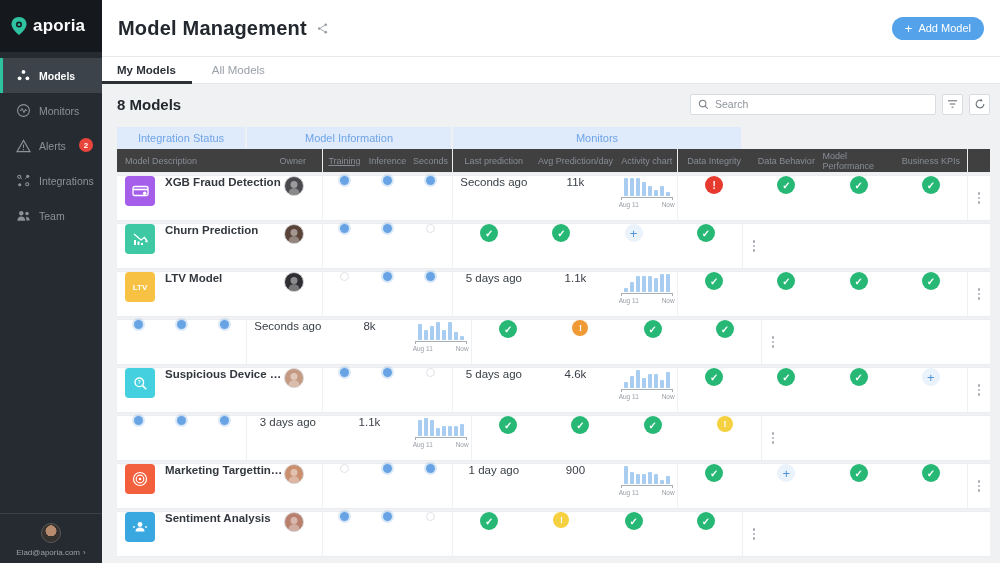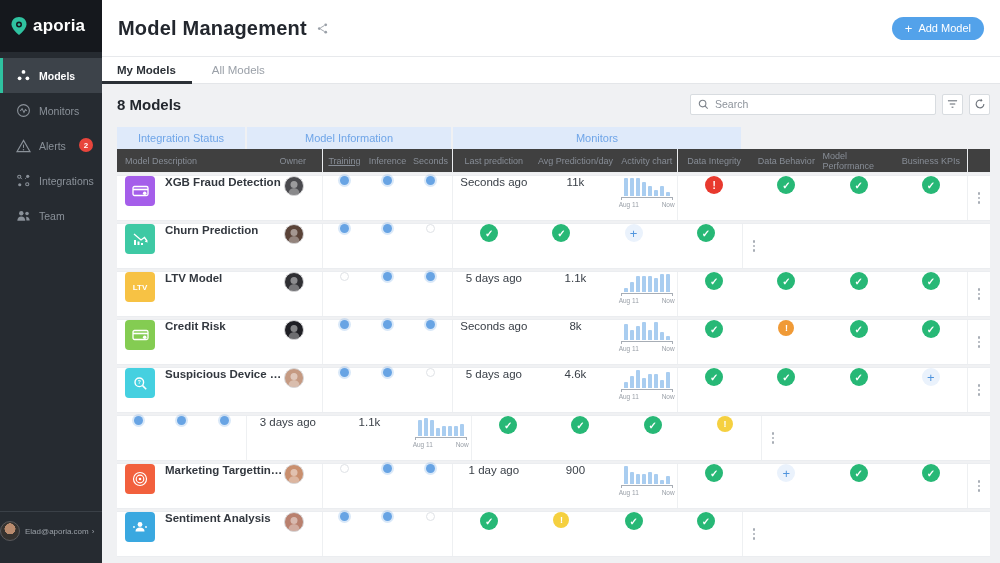--- a/index.html
+++ b/index.html
@@ -8,21 +8,21 @@
 
   
   .sidebar { width:102px; background:#262b31; display:flex; flex-direction:column; flex-shrink:0; position:relative; }
   .logo-area { height:52px; background:#15181d; display:flex; align-items:center; padding-left:10px; gap:5px; }
   .logo-text { color:#fff; font-size:17px; font-weight:700; letter-spacing:.2px; }
   .menu { padding-top:6px; flex:1; }
   .menu-item { height:35px; display:flex; align-items:center; gap:8px; padding-left:13px; color:#8a9199; font-size:10.5px; cursor:pointer; position:relative; border-left:3px solid transparent; }
   .menu-item .mi-icon { width:15px; height:15px; display:flex; align-items:center; justify-content:center; }
   .menu-item.active { background:#3d434a; border-left:3px solid #2fc2a0; color:#fff; font-weight:700; }
   .badge { position:absolute; right:9px; top:10px; background:#e8453c; color:#fff; width:14px; height:14px; border-radius:50%; font-size:8px; display:flex; align-items:center; justify-content:center; font-weight:700; }
-  .user-area { border-top:1px solid #3a4047; padding:9px 0 22px 0; display:flex; align-items:center; gap:5px; }
+  .user-area { border-top:1px solid #3a4047; padding:9px 0 6px 0; display:flex; flex-direction:column; align-items:center; gap:5px; }
   .user-avatar { width:20px; height:20px; border-radius:50%; background:radial-gradient(circle at 50% 38%, #b98b6e 0 38%, #35322f 39%); border:1px solid #59595c; }
   .user-email { color:#9aa0a7; font-size:8px; display:flex; align-items:center; gap:3px; cursor:pointer; }
 
   
   .main { flex:1; display:flex; flex-direction:column; background:#f0f1f3; min-width:0; }
   .topbar { height:57px; background:#fff; display:flex; align-items:center; padding:0 16px; border-bottom:1px solid #e7e9ec; }
   .page-title { font-size:20px; font-weight:700; color:#23272e; letter-spacing:.2px; }
   .share-btn { margin-left:10px; color:#9aa0a8; cursor:pointer; display:flex; }
   .add-model-btn { margin-left:auto; background:#53a2ea; color:#fff; border:none; border-radius:12px; height:23px; padding:0 13px; font-size:11px; font-family:inherit; display:flex; align-items:center; gap:6px; cursor:pointer; }
   .add-model-btn .plus { font-size:13px; line-height:1; }
@@ -426,31 +426,20 @@
               </div>
               <div class="rg w-kebab cc">
                 <div class="kebab">
                   <i></i>
                   <i></i>
                   <i></i>
                 </div>
               </div>
             </div>
             <div class="row">
-              <div class="rg w-info">
-                <div class="model-icon" style="background: rgb(132, 204, 82);">
-                  <svg width="17" height="14" viewBox="0 0 17 14">
-                    <rect x="1" y="2.5" width="15" height="9" rx="1.5" fill="none" stroke="#fff" stroke-width="1.3"></rect>
-                    <line x1="1" y1="5.5" x2="16" y2="5.5" stroke="#fff" stroke-width="1.6"></line>
-                    <circle cx="12.7" cy="9.2" r="1.8" fill="#fff"></circle>
-                  </svg>
-                </div>
-                <span class="model-name">Credit Risk</span>
-                <div class="owner-avatar" style="background: rgb(31, 31, 36);"></div>
-              </div>
               <div class="rg w-int">
                 <div class="cc" style="flex: 1 1 0%;">
                   <span class="int-dot on"></span>
                 </div>
                 <div class="cc" style="flex: 1 1 0%;">
                   <span class="int-dot on"></span>
                 </div>
                 <div class="cc" style="flex: 1 1 0%;">
                   <span class="int-dot on"></span>
                 </div>

